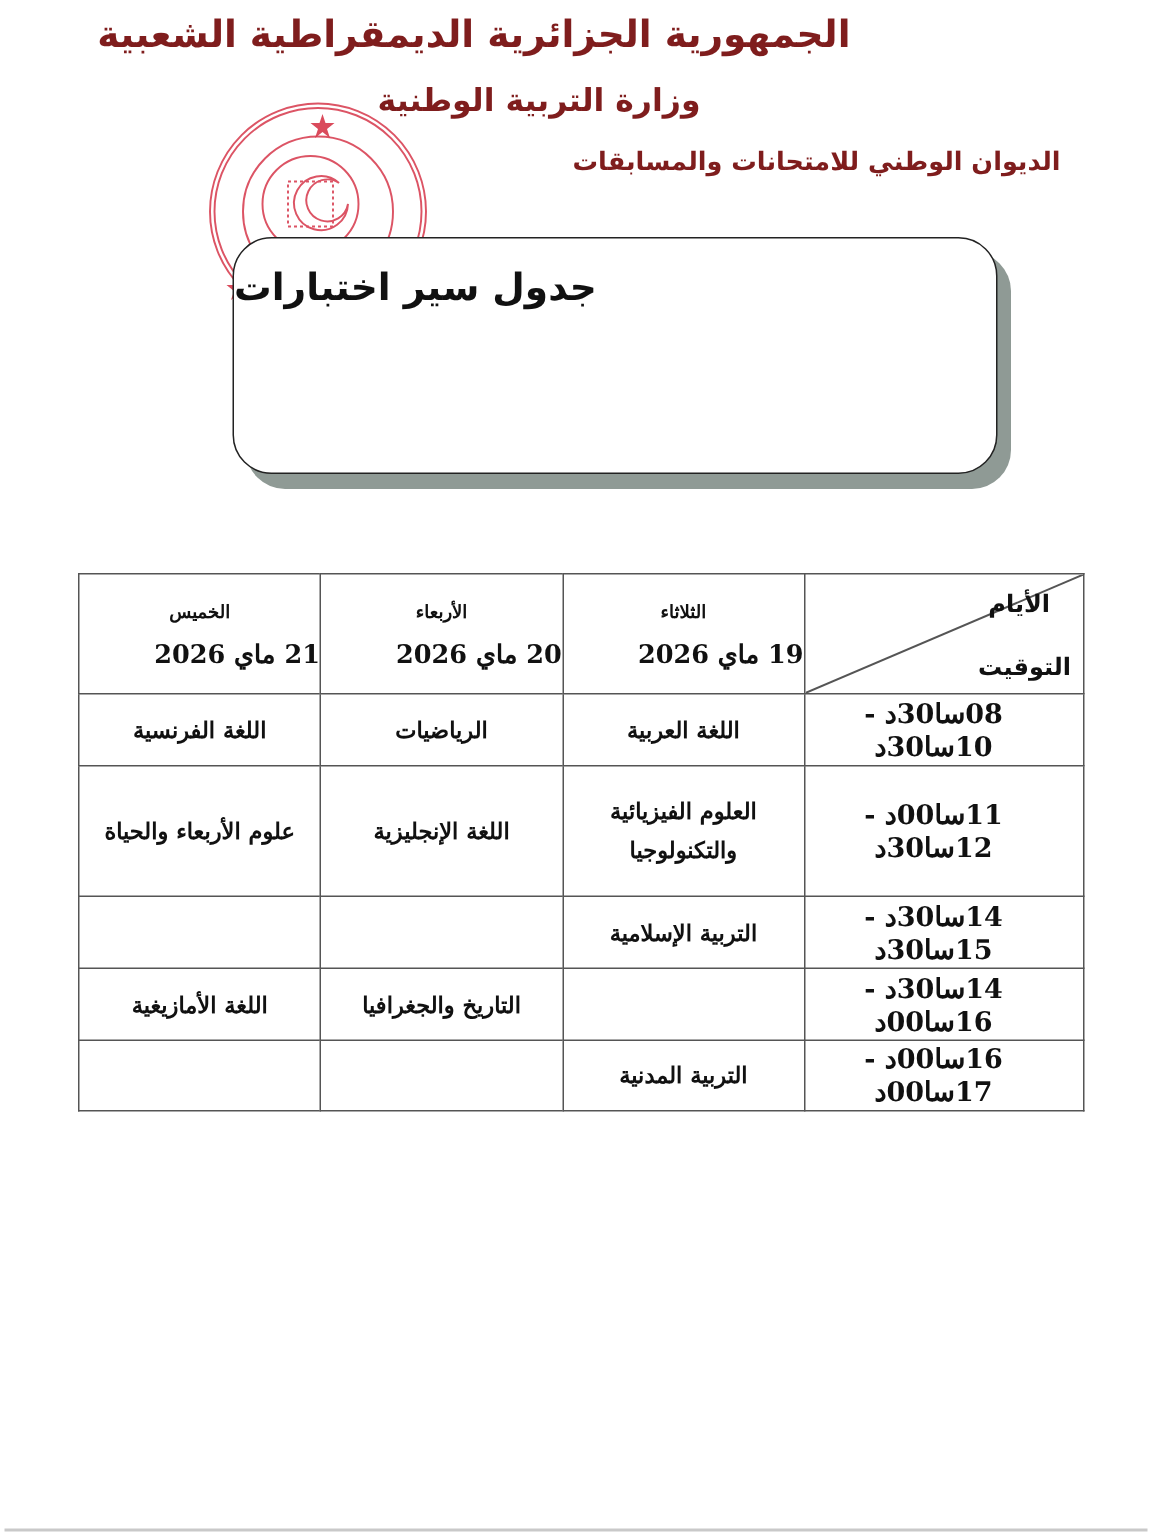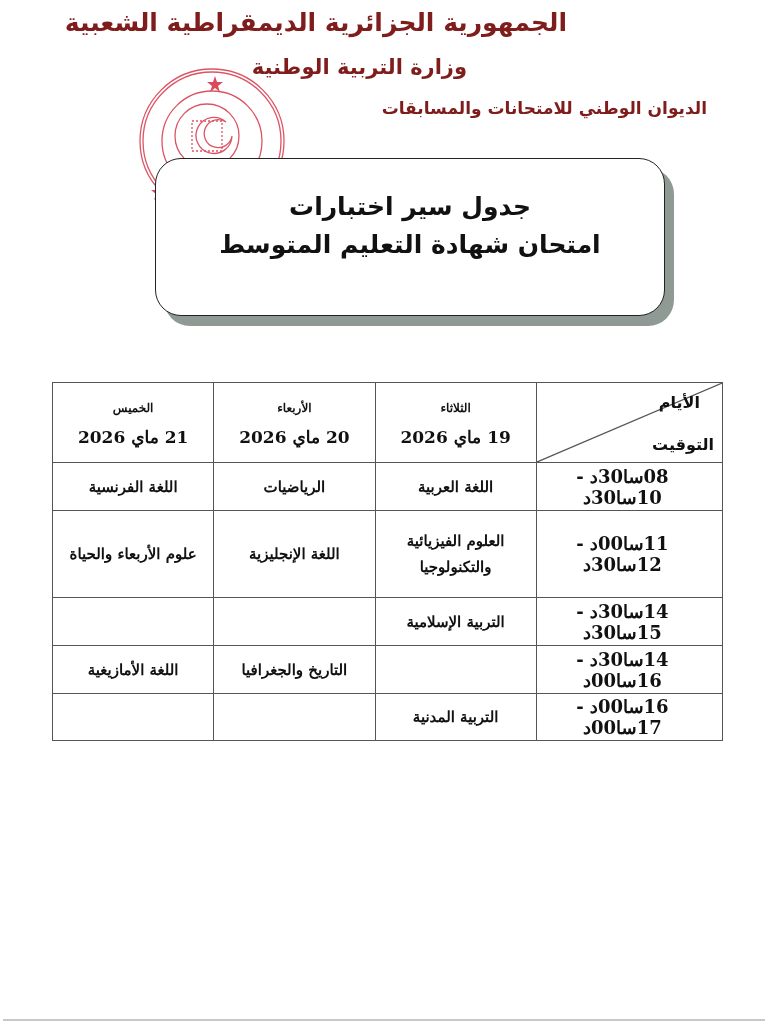--- a/index.html
+++ b/index.html
@@ -15,38 +15,38 @@
 
   #stamp { left:137px; top:66px; width:150px; height:150px; }
 
   #titlebox-shadow {
     left:164px; top:168px; width:510px; height:158px;
     border-radius:26px; background:#8f9a95;
   }
   #titlebox {
     left:155px; top:158px; width:510px; height:158px;
     border:1.5px solid #222; border-radius:26px; background:#fff;
-    display:flex; flex-direction:column; align-items:center; justify-content:flex-start;
-    padding-top:29px; box-sizing:border-box;
+    display:flex; flex-direction:column; align-items:flex-start; justify-content:flex-start;
+    padding-top:14px; box-sizing:border-box;
   }
   .tline { direction:rtl; font-weight:bold; font-size:25px; line-height:38px; white-space:nowrap; }
   .tline.year { font-family:"DejaVu Serif", serif; font-size:27px; }
 
   table#sched {
     position:absolute; left:52px; top:382px; width:671px;
     border-collapse:collapse; direction:rtl; table-layout:fixed;
   }
   #sched td {
     border:1.5px solid #555; text-align:center; vertical-align:middle;
     font-family:"DejaVu Serif", serif; font-weight:bold; font-size:15px; padding:0;
   }
   #sched col.c-time { width:186px; }
   #sched col.c-day  { width:161px; }
   .day-name { font-size:12px; line-height:28px; }
-  .day-date { font-size:17px; line-height:30px; }
+  .day-date { font-size:17px; line-height:30px;text-align:right; }
   .time-cell { text-align:center; padding-right:14px !important; font-size:18px !important; }
   .diag { position:relative; overflow:hidden; }
   .diag svg { position:absolute; left:0; top:0; width:100%; height:100%; }
   .diag .top-lbl { position:absolute; right:22px; top:10px; font-family:"DejaVu Sans", sans-serif; font-size:16px; font-weight:bold; }
   .diag .bot-lbl { position:absolute; right:8px; bottom:8px; font-family:"DejaVu Sans", sans-serif; font-size:16px; font-weight:bold; }
   .subj { line-height:26px; }
   #footer-line { left:3px; top:1019px; width:762px; height:2px; background:#c9c9c9; }
 </style>
 </head>
 <body>
@@ -67,21 +67,20 @@
   </g>
   <g fill="#d6374a" opacity="0.9">
     <polygon points="78,10 80,16 86,16 81,20 83,26 78,22 73,26 75,20 70,16 76,16"></polygon>
     <polygon points="22,118 24,124 30,124 25,128 27,134 22,130 17,134 19,128 14,124 20,124"></polygon>
   </g>
 </svg>
 
 <div class="abs" id="titlebox-shadow"></div>
 <div class="abs" id="titlebox">
   <div class="tline">جدول سير اختبارات</div>
-  <div class="tline">امتحان شهادة التعليم المتوسط</div>
 </div>
 
 <table id="sched">
   <colgroup>
     <col class="c-time">
       <col class="c-day">
       <col class="c-day">
       <col class="c-day">
   </colgroup>
   <tbody>

